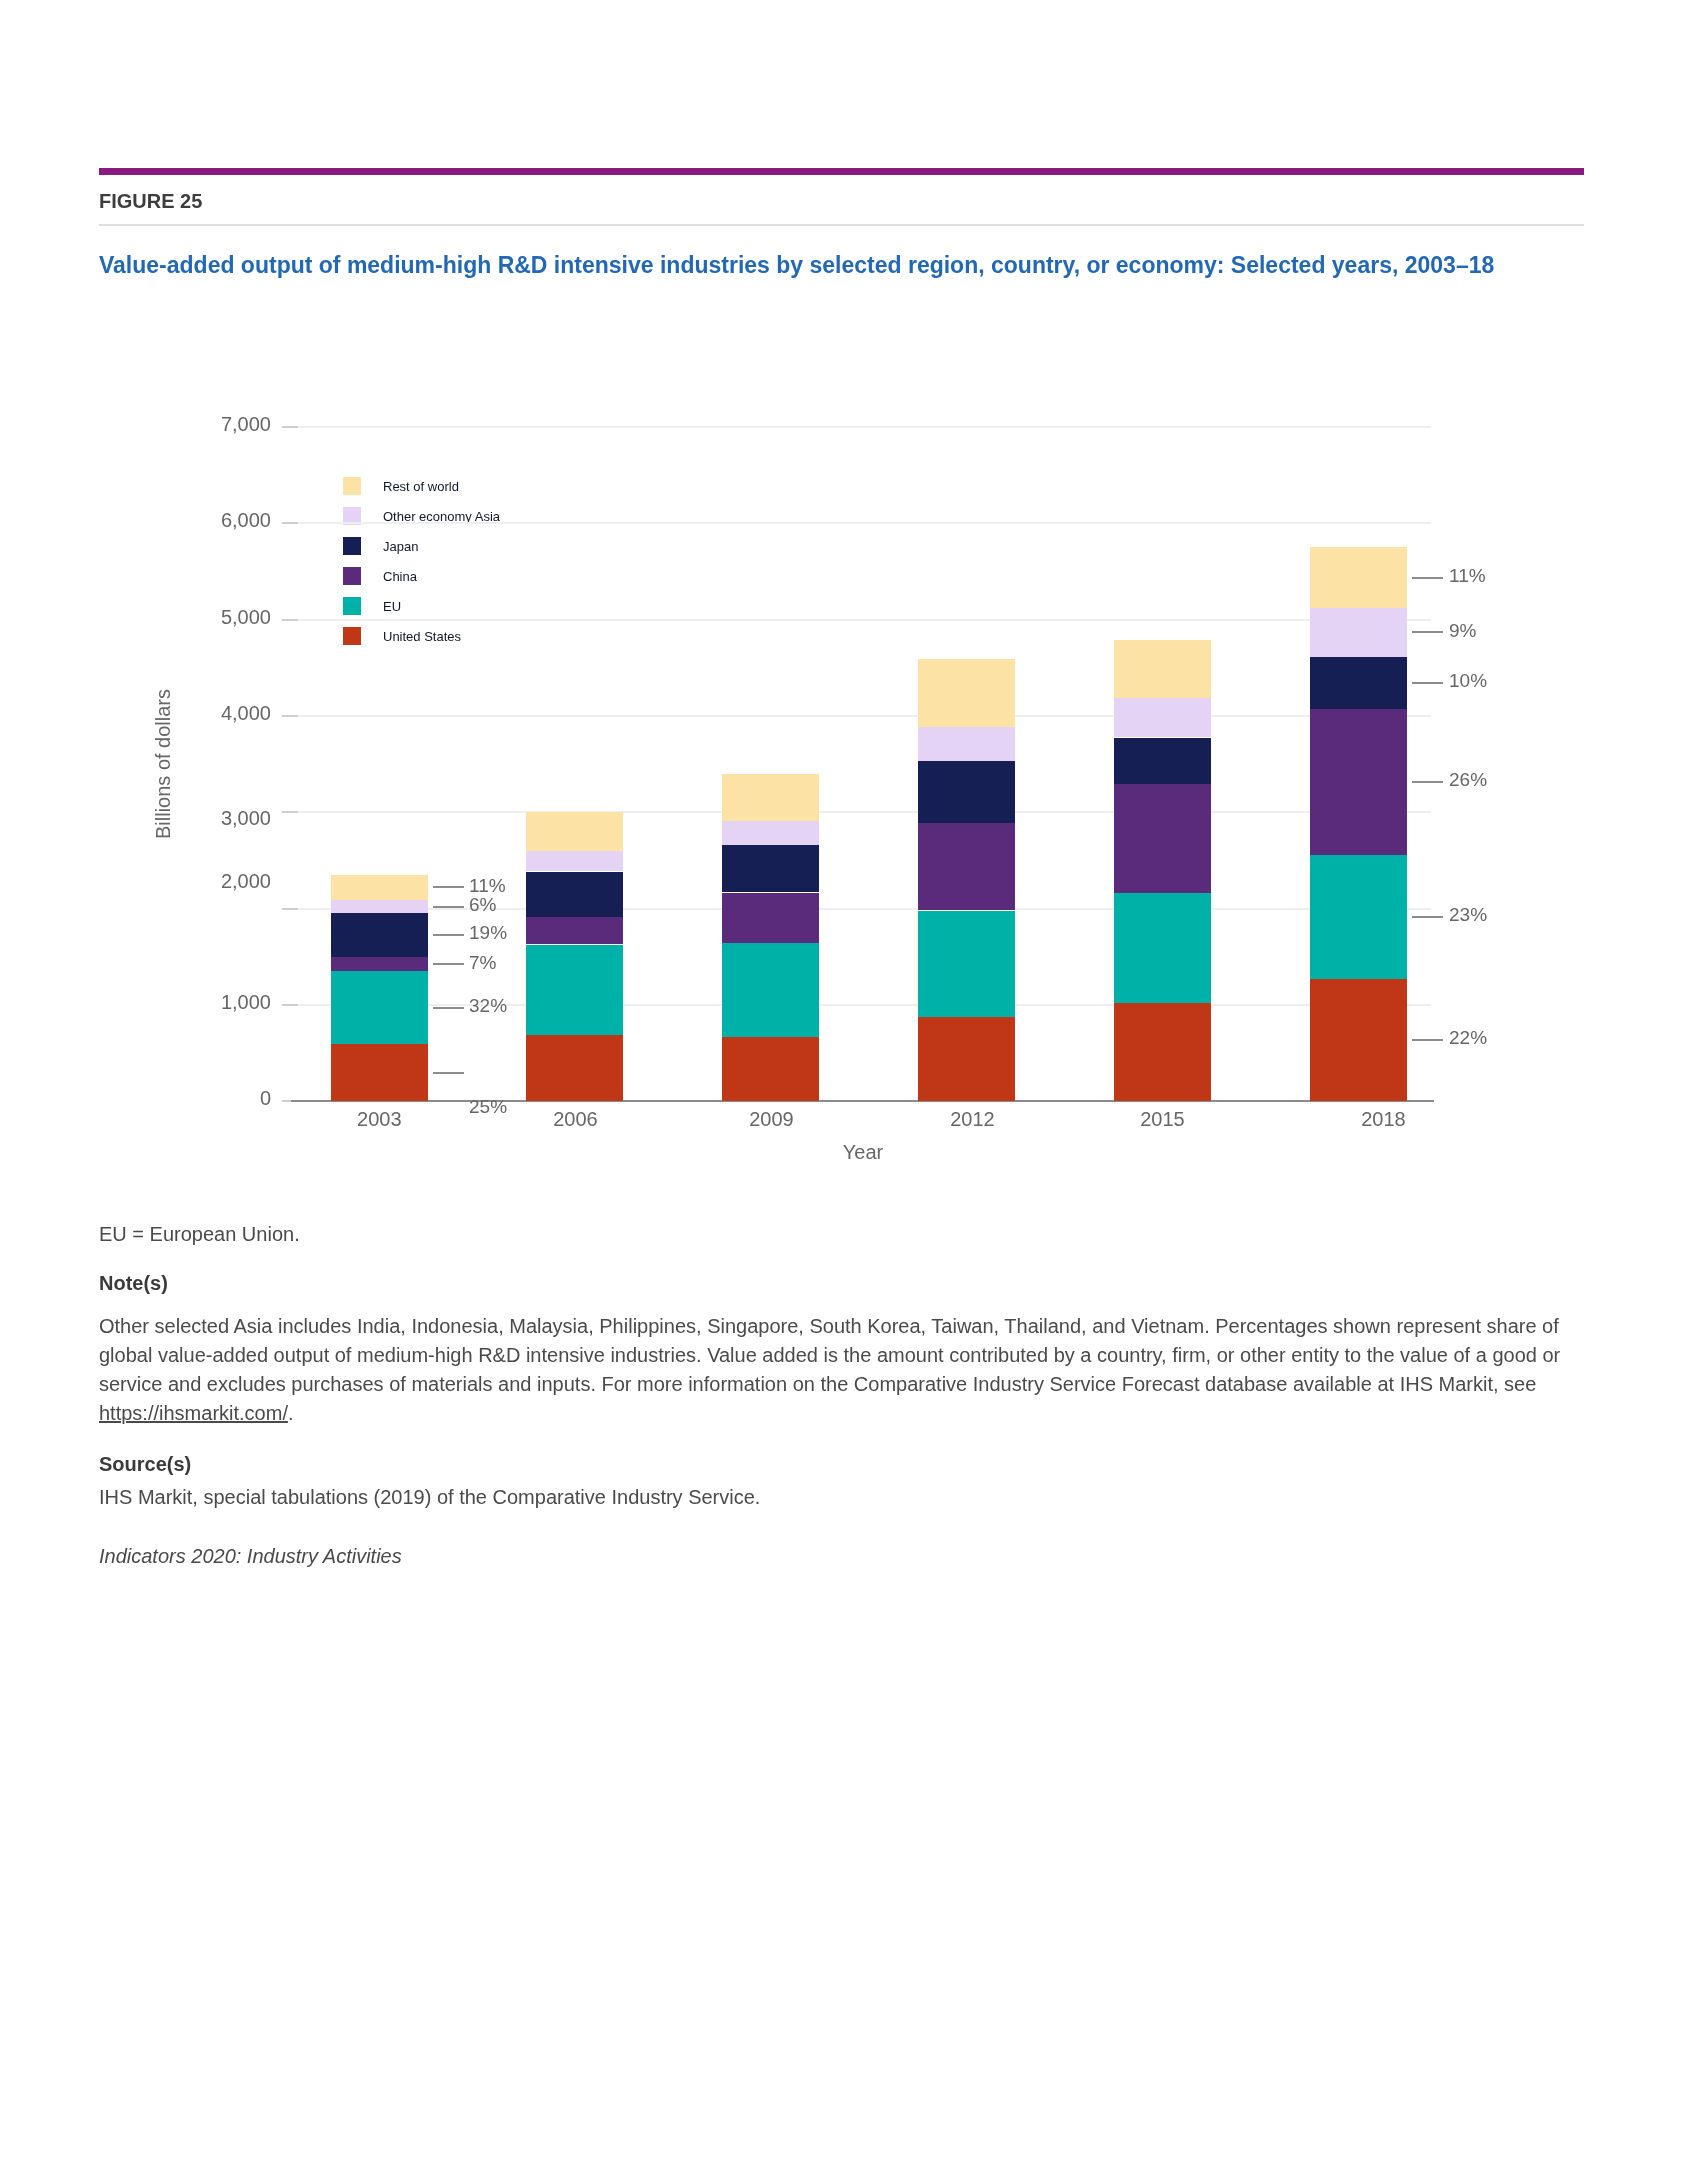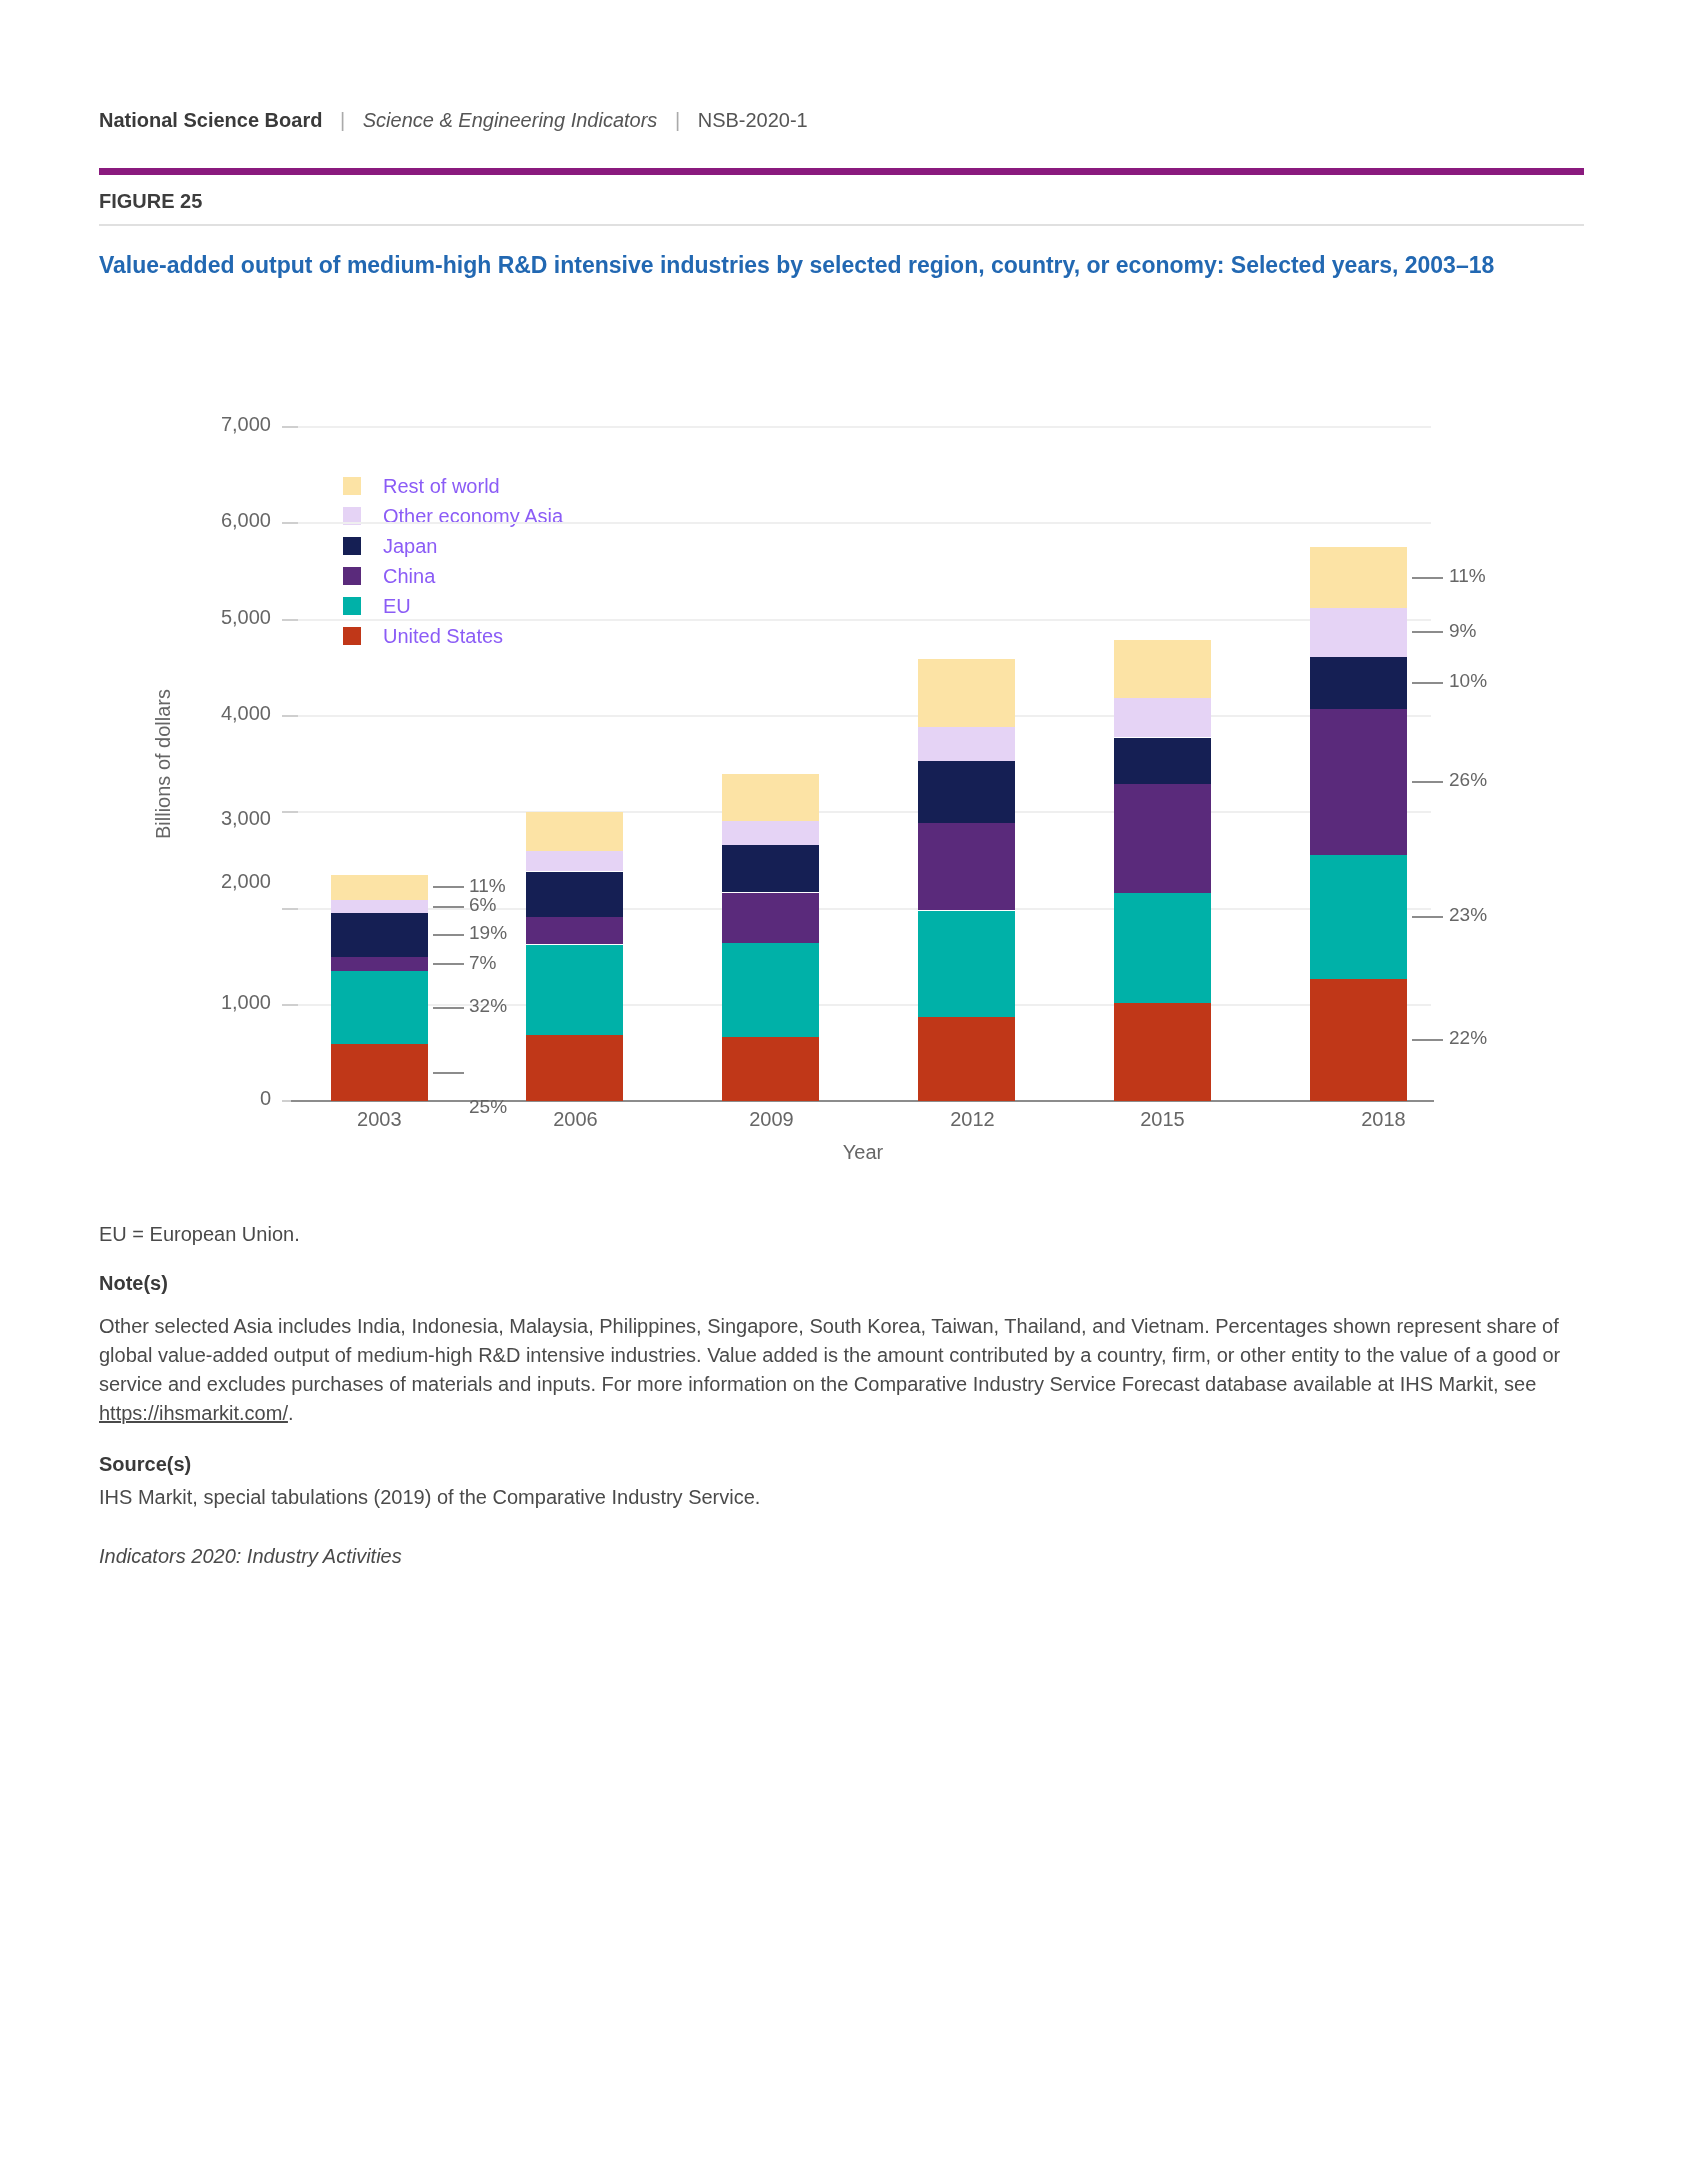--- a/index.html
+++ b/index.html
@@ -26,43 +26,36 @@
   .xlab{position:absolute;width:139px;text-align:center;font-size:20px;color:#666;top:681px;}
   .xaxis-title{left:764px;top:1141px;width:198px;text-align:center;font-size:20px;color:#666;}
   .y-axis-title{left:163px;top:764px;transform:translate(-50%,-50%) rotate(-90deg);
                 font-size:20px;color:#666;white-space:nowrap;}
   .callout-line{position:absolute;width:31px;height:2px;background:#8c8c8c;}
   .callout-lab{position:absolute;font-size:19px;color:#666;white-space:nowrap;}
   
   #legend{position:absolute;left:46px;top:44px;}
   .leg-row{display:flex;align-items:center;height:30px;}
   .leg-swatch{width:18px;height:18px;margin-right:22px;flex:none;}
-  .leg-lab{font-size:20px;color:#8b5cf6;white-space:nowrap;}
+  .leg-lab{font-size:13px;color:#0f172a;white-space:nowrap;}
   
   #notes{left:99px;top:1220px;width:1475px;font-size:20px;line-height:29px;color:#4a4a4a;}
   .nb{font-weight:700;color:#3a3a3a;}
   .note-head{margin-top:20px;}
   .para{margin-top:14px;}
   .src-head{margin-top:22px;}
   .src-body{margin-top:4px;}
   .footer-ital{margin-top:30px;font-style:italic;}
   a.doclink{color:#4a4a4a;text-decoration:underline;}
 </style>
 </head>
 <body>
 
 <div id="page">
 
-  <div class="abs header">
-    <span class="brand">National Science Board</span>
-    <span class="sep">|</span>
-    <span class="ital">Science &amp; Engineering Indicators</span>
-    <span class="sep">|</span>
-    <span>NSB-2020-1</span>
-  </div>
 
   <div class="abs rule-purple"></div>
   <div class="abs figure-label">FIGURE 25</div>
   <div class="abs rule-gray"></div>
   <div class="abs fig-title">Value-added output of medium-high R&amp;D intensive industries by selected region, country, or economy: Selected years, 2003–18</div>
 
   <div class="abs y-axis-title">Billions of dollars</div>
 
   <div class="abs" id="plot">
     <div id="legend">

